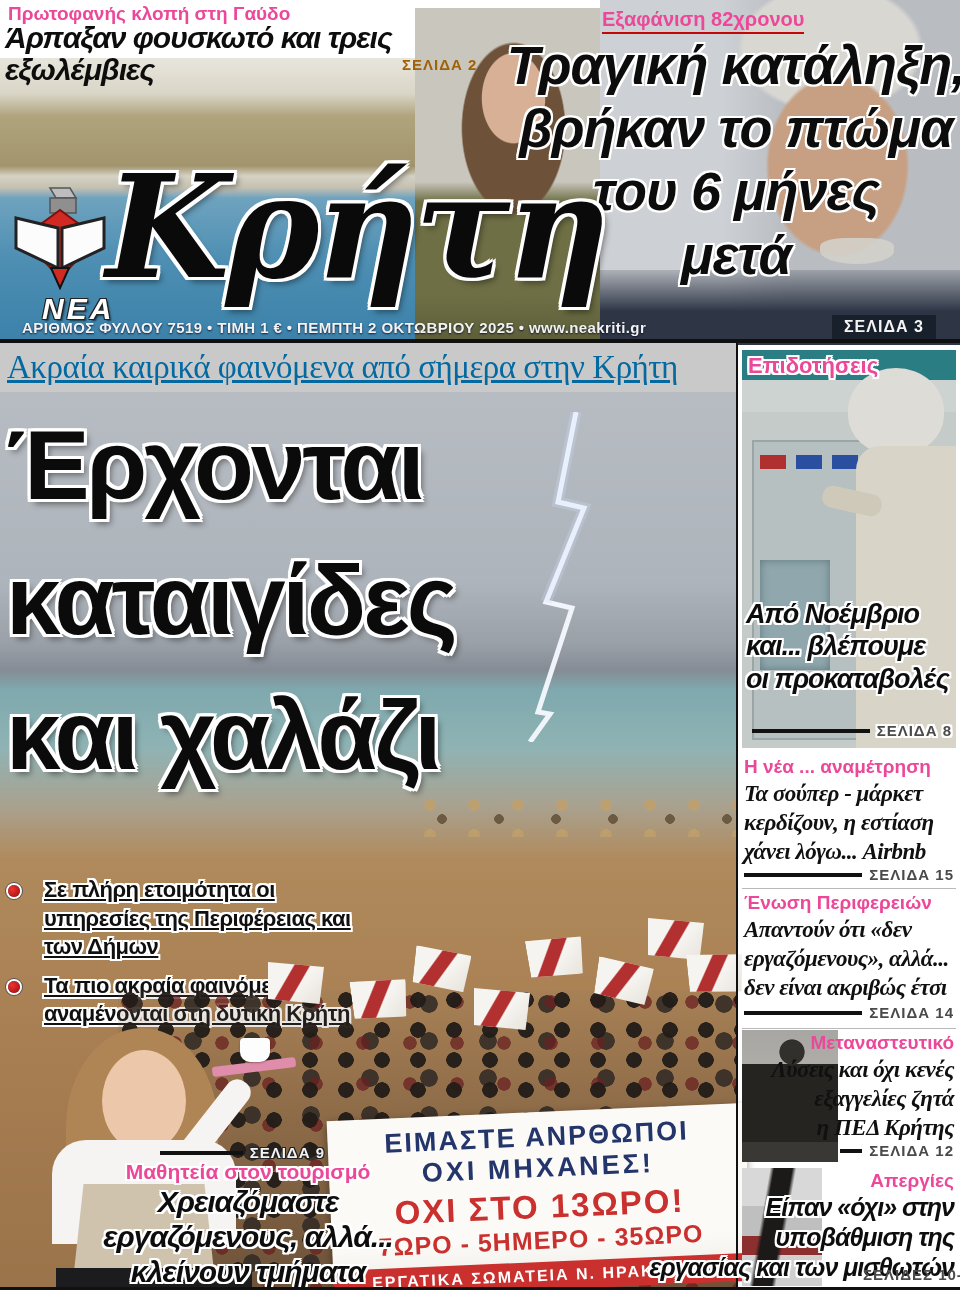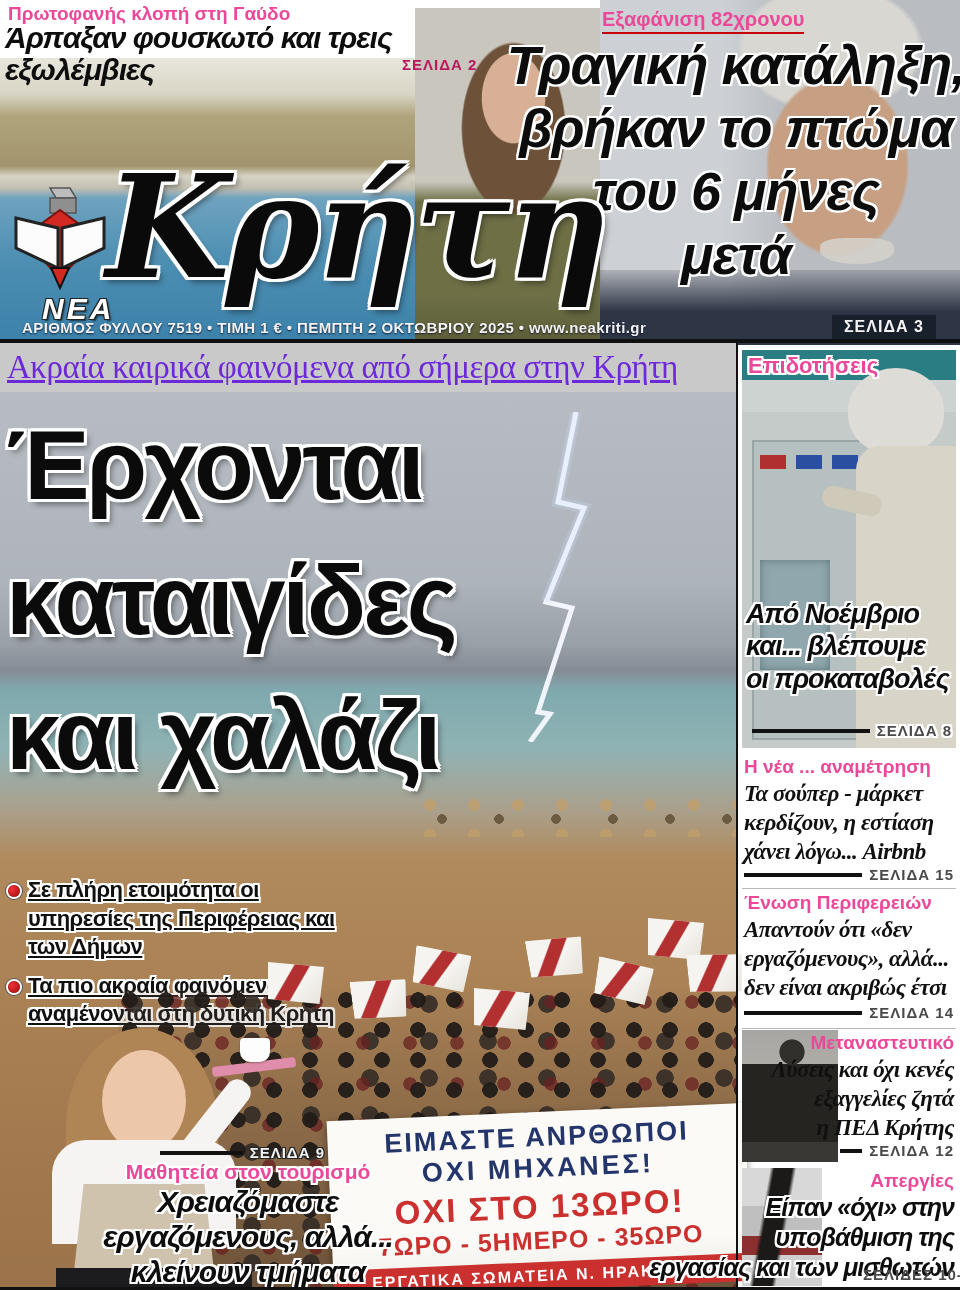--- a/index.html
+++ b/index.html
@@ -92,48 +92,48 @@
 
   
   .kicker{font-weight:bold;color:#ec4899;}
   .pg{display:flex;align-items:center;gap:7px;}
   .pg .bar{height:4px;background:#111;flex:1;}
   .pg .lbl{font-weight:bold;font-size:15px;color:#4a4a4a;letter-spacing:1px;white-space:nowrap;}
 
   .tl-kicker{left:8px;top:3px;font-size:19px;}
   .tl-headline{left:5px;top:22px;width:530px;font-size:30px;font-weight:bold;font-style:italic;
     color:#0d0d0d;letter-spacing:-1px;line-height:1.05;}
-  .tl-page{left:402px;top:56px;font-weight:bold;font-size:15px;color:#be185d;letter-spacing:1px;}
+  .tl-page{left:402px;top:56px;font-weight:bold;font-size:15px;color:#a16207;letter-spacing:1px;}
 
   .tr-kicker{left:602px;top:8px;font-size:20px;border-bottom:2px solid #c40606;padding-bottom:1px;}
   .tr-headline{left:586px;top:34px;width:300px;display:flex;flex-direction:column;align-items:center;}
   .tr-headline span{white-space:nowrap;font-size:54px;font-weight:bold;font-style:italic;
     color:#0c0c0c;letter-spacing:-1px;line-height:1.17;text-align:right;}
   .tr-pagebox{left:832px;top:315px;background:#18202c;color:#f4f4f4;font-weight:bold;font-size:16px;
     letter-spacing:1px;padding:3px 12px;}
 
   .logo{left:4px;top:186px;width:112px;height:140px;}
   .logo-nea{position:absolute;left:6px;bottom:0;font-size:30px;font-weight:bold;font-style:italic;
     color:#fff;letter-spacing:3px;}
   .mast-title{left:106px;top:156px;font-family:"DejaVu Serif",serif;font-size:142px;font-weight:bold;
     font-style:italic;color:#0a0a0a;line-height:1;letter-spacing:-4px;}
   .issue-line{left:22px;top:319px;width:520px;font-size:15px;font-weight:bold;color:#f2f2f2;
     letter-spacing:.4px;text-shadow:0 1px 2px rgba(0,0,30,.8);white-space:nowrap;}
 
   .strip{left:0;top:343px;width:736px;height:49px;background:#c9c9c9;border-bottom:3px solid #1a1a1a;
     display:flex;align-items:center;}
-  .strip span{font-family:"Liberation Serif",serif;font-size:33px;color:#6d28d9;
+  .strip span{font-family:"Liberation Serif",serif;font-size:33px;color:#0369a1;
     text-decoration:underline;letter-spacing:-.5px;padding-left:7px;white-space:nowrap;text-align:center;}
 
   .main-headline{left:6px;top:398px;display:flex;flex-direction:column;}
   .main-headline span{font-size:98px;font-weight:bold;color:#0b0b0b;letter-spacing:-3px;
     line-height:1.38;white-space:nowrap;}
 
   .bullets{left:8px;top:876px;width:348px;display:flex;flex-direction:column;gap:10px;}
-  .bullet{display:flex;gap:8px;}
+  .bullet{display:flex;gap:24px;}
   .bullet .dot{flex:0 0 12px;width:12px;height:12px;margin-top:9px;border-radius:50%;
     background:radial-gradient(circle at 35% 35%,#e33,#9b0b0b);box-shadow:0 0 0 2px #fff,0 0 0 3px #555;}
   .bullet .btxt{font-size:22px;font-weight:bold;color:#101010;line-height:1.3;letter-spacing:-.5px;
     text-decoration:underline;}
 
   .page9{left:160px;top:1144px;width:165px;}
   .page9 .lbl{color:#f4f4f4;text-shadow:-1px -1px 0 #222,1px -1px 0 #222,-1px 1px 0 #222,1px 1px 0 #222;}
 
   .banner{left:330px;top:1112px;width:418px;height:164px;transform:rotate(-2.5deg);
     background:linear-gradient(180deg,#fbfaf7 78%,#f1efe9);box-shadow:0 3px 8px rgba(0,0,0,.4);

